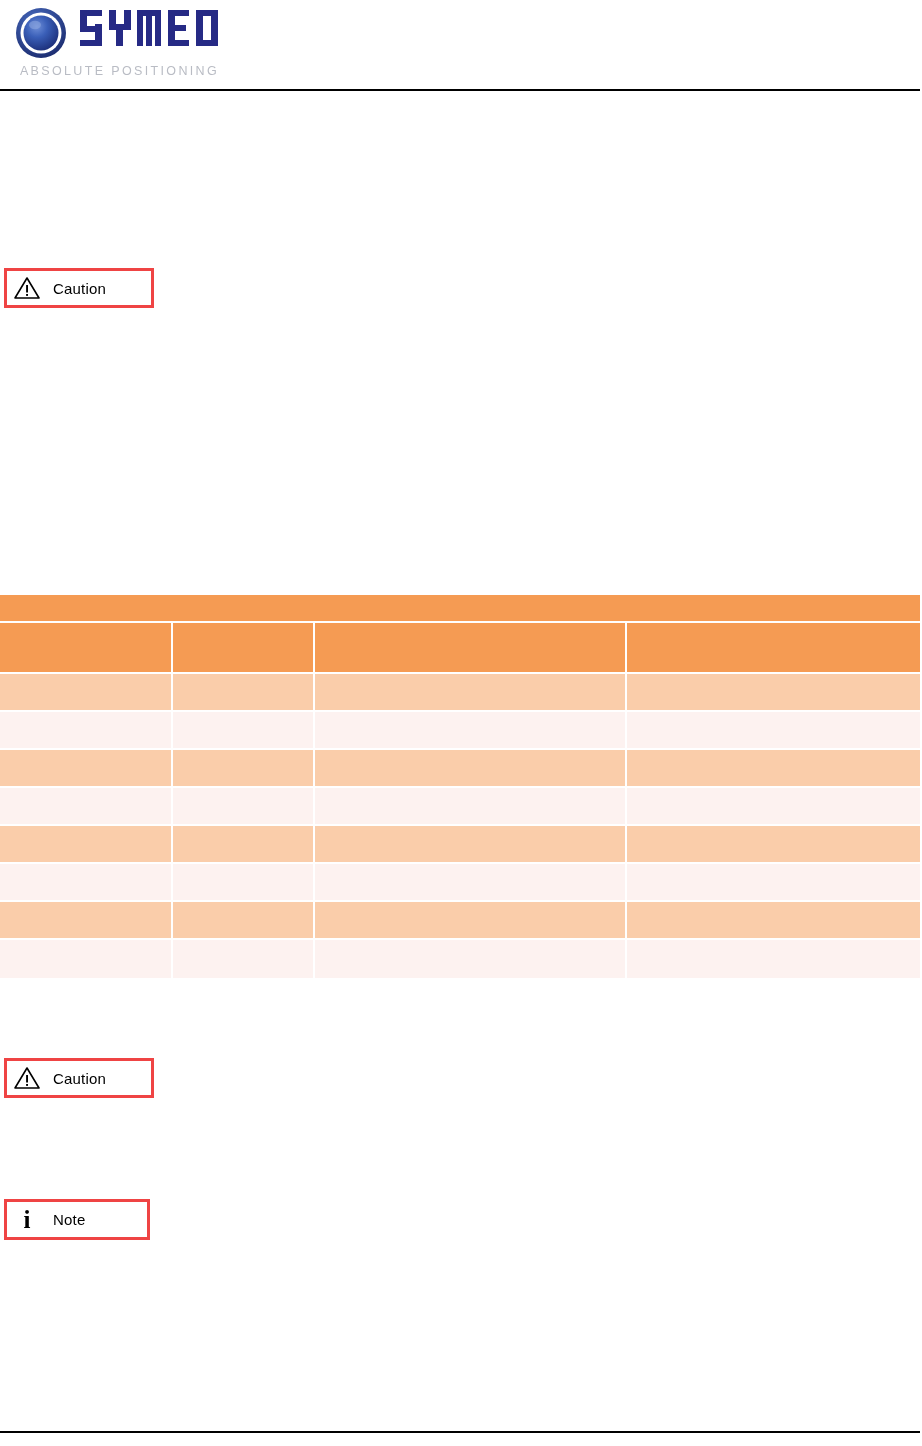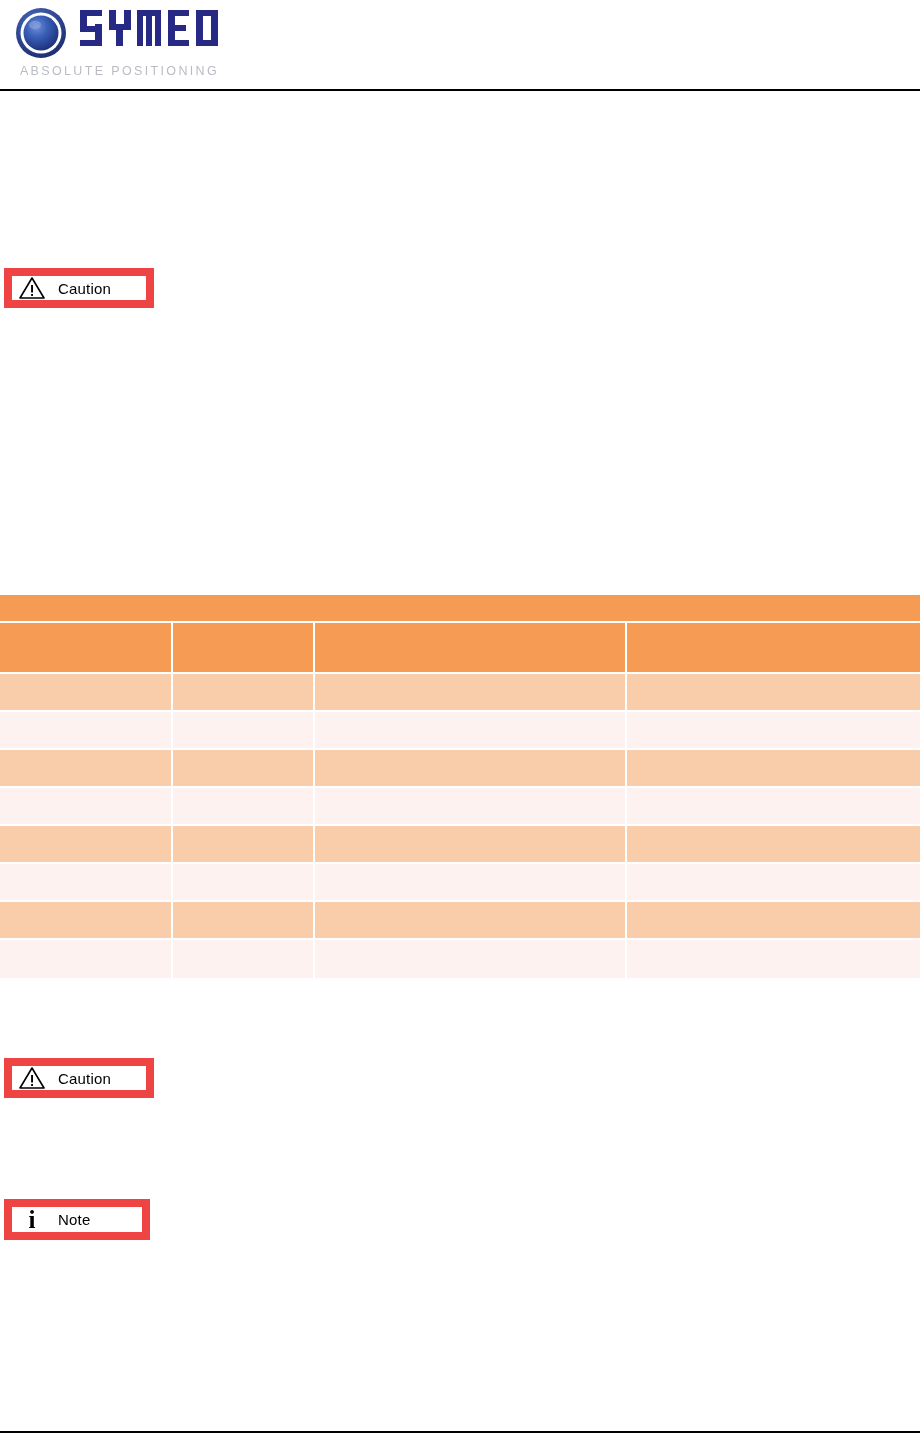--- a/index.html
+++ b/index.html
@@ -63,21 +63,21 @@
     left: 0px;
     top: 89px;
     width: 920px;
     height: 0;
     border-top: 2px solid #000000;
   }
 
   
   .admonition {
     position: absolute;
-    border: 8px solid #ef4444;
+    border: 3px solid #ef4444;
     background: #ffffff;
     box-sizing: border-box;
     display: flex;
     align-items: center;
   }
   .admonition .adm-icon {
     width: 40px;
     height: 100%;
     display: flex;
     align-items: center;

